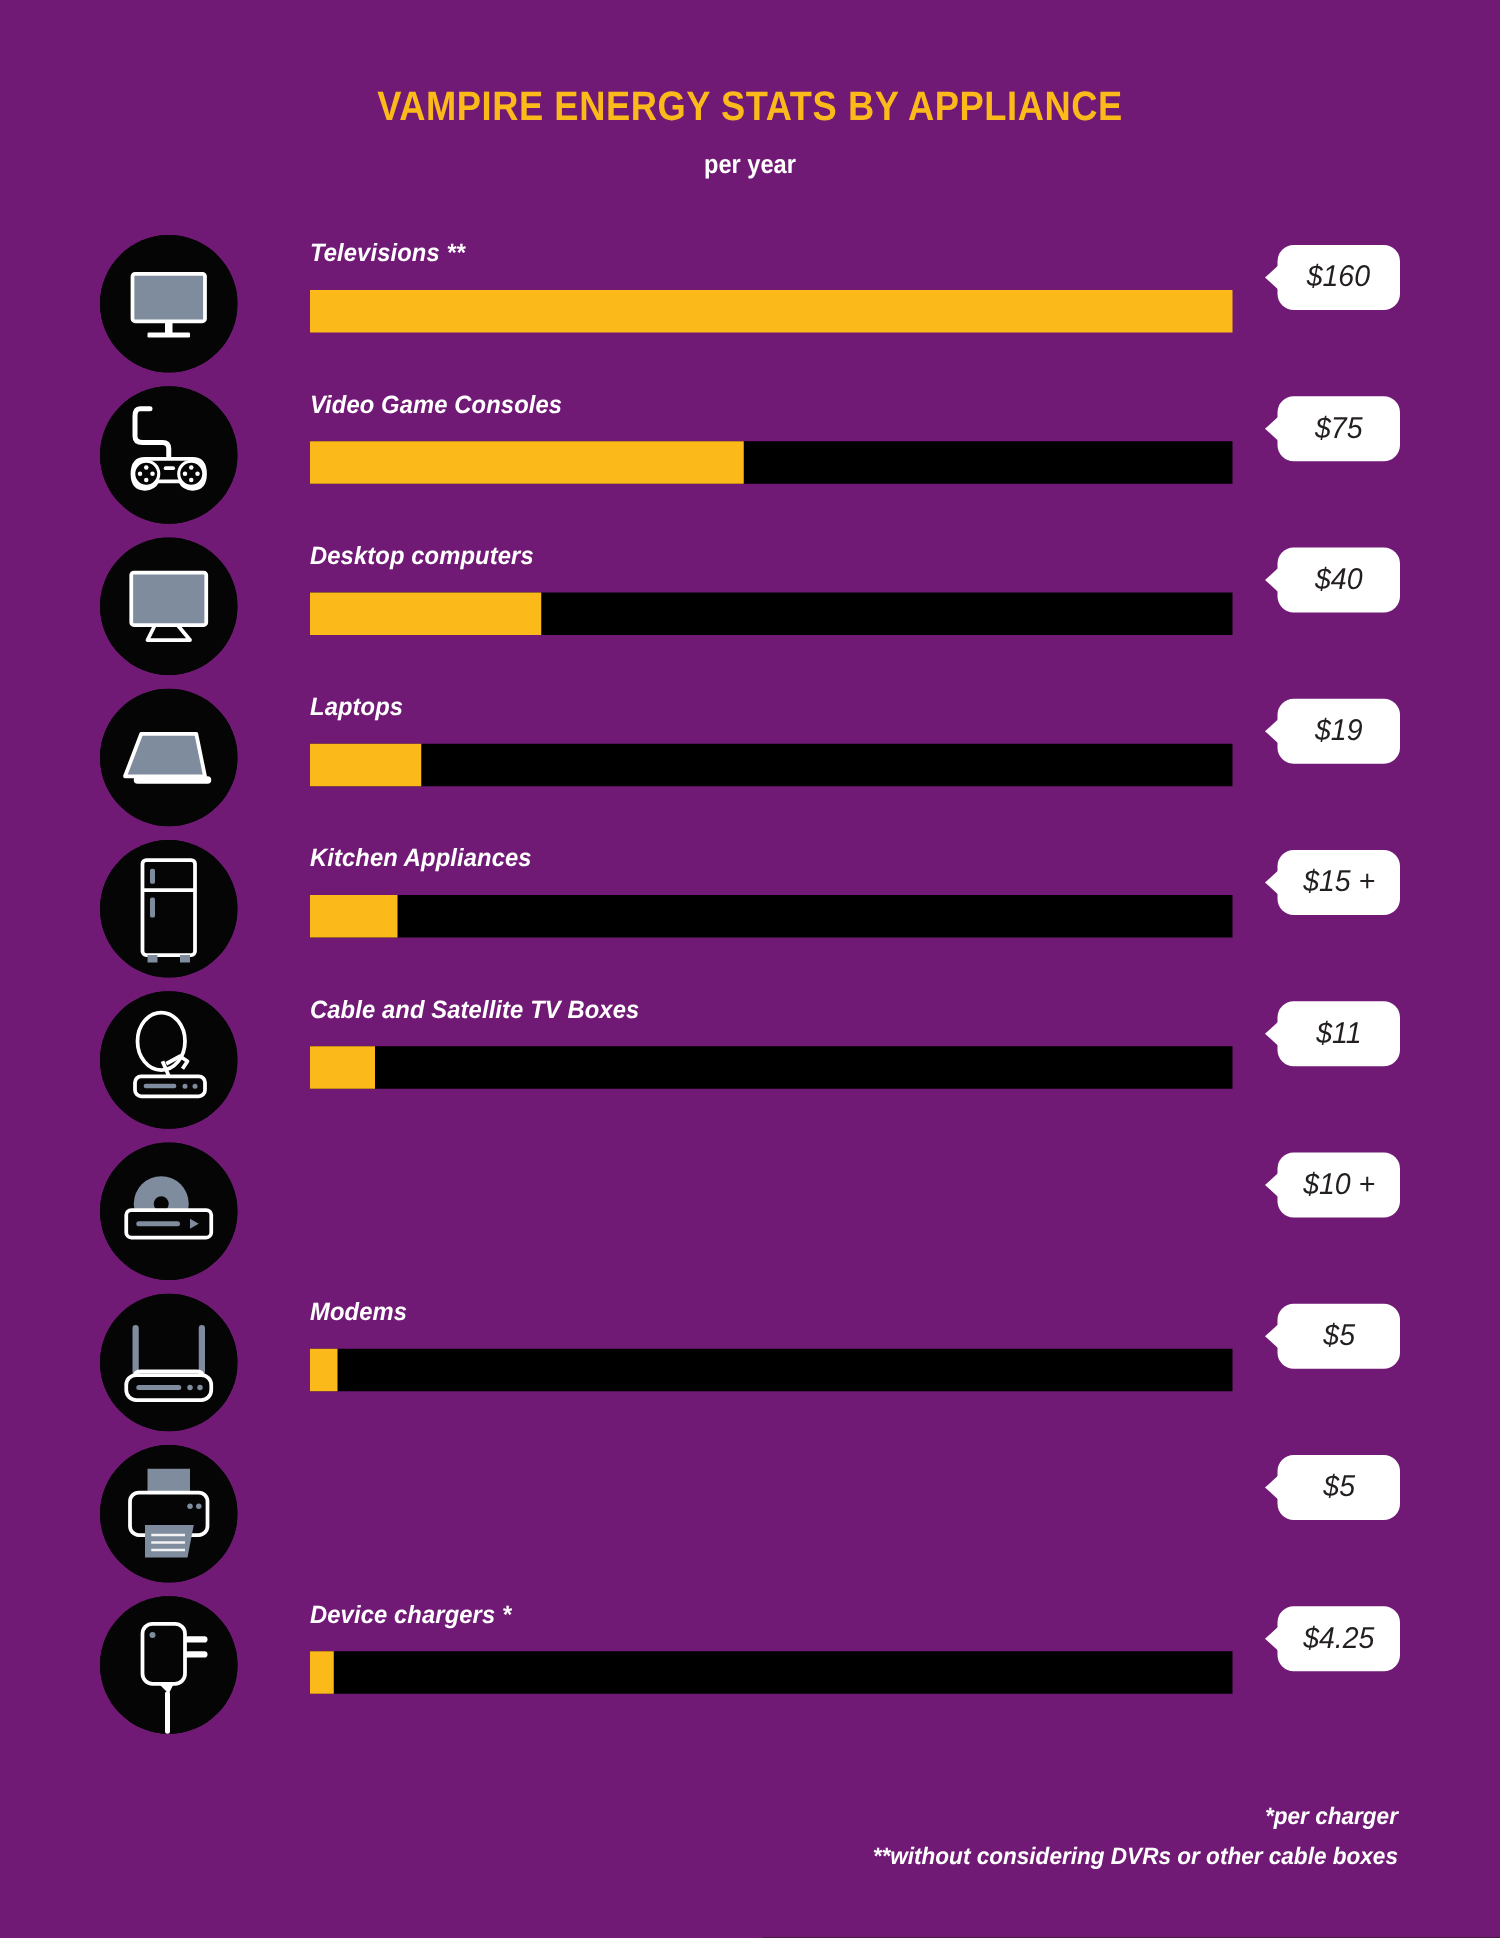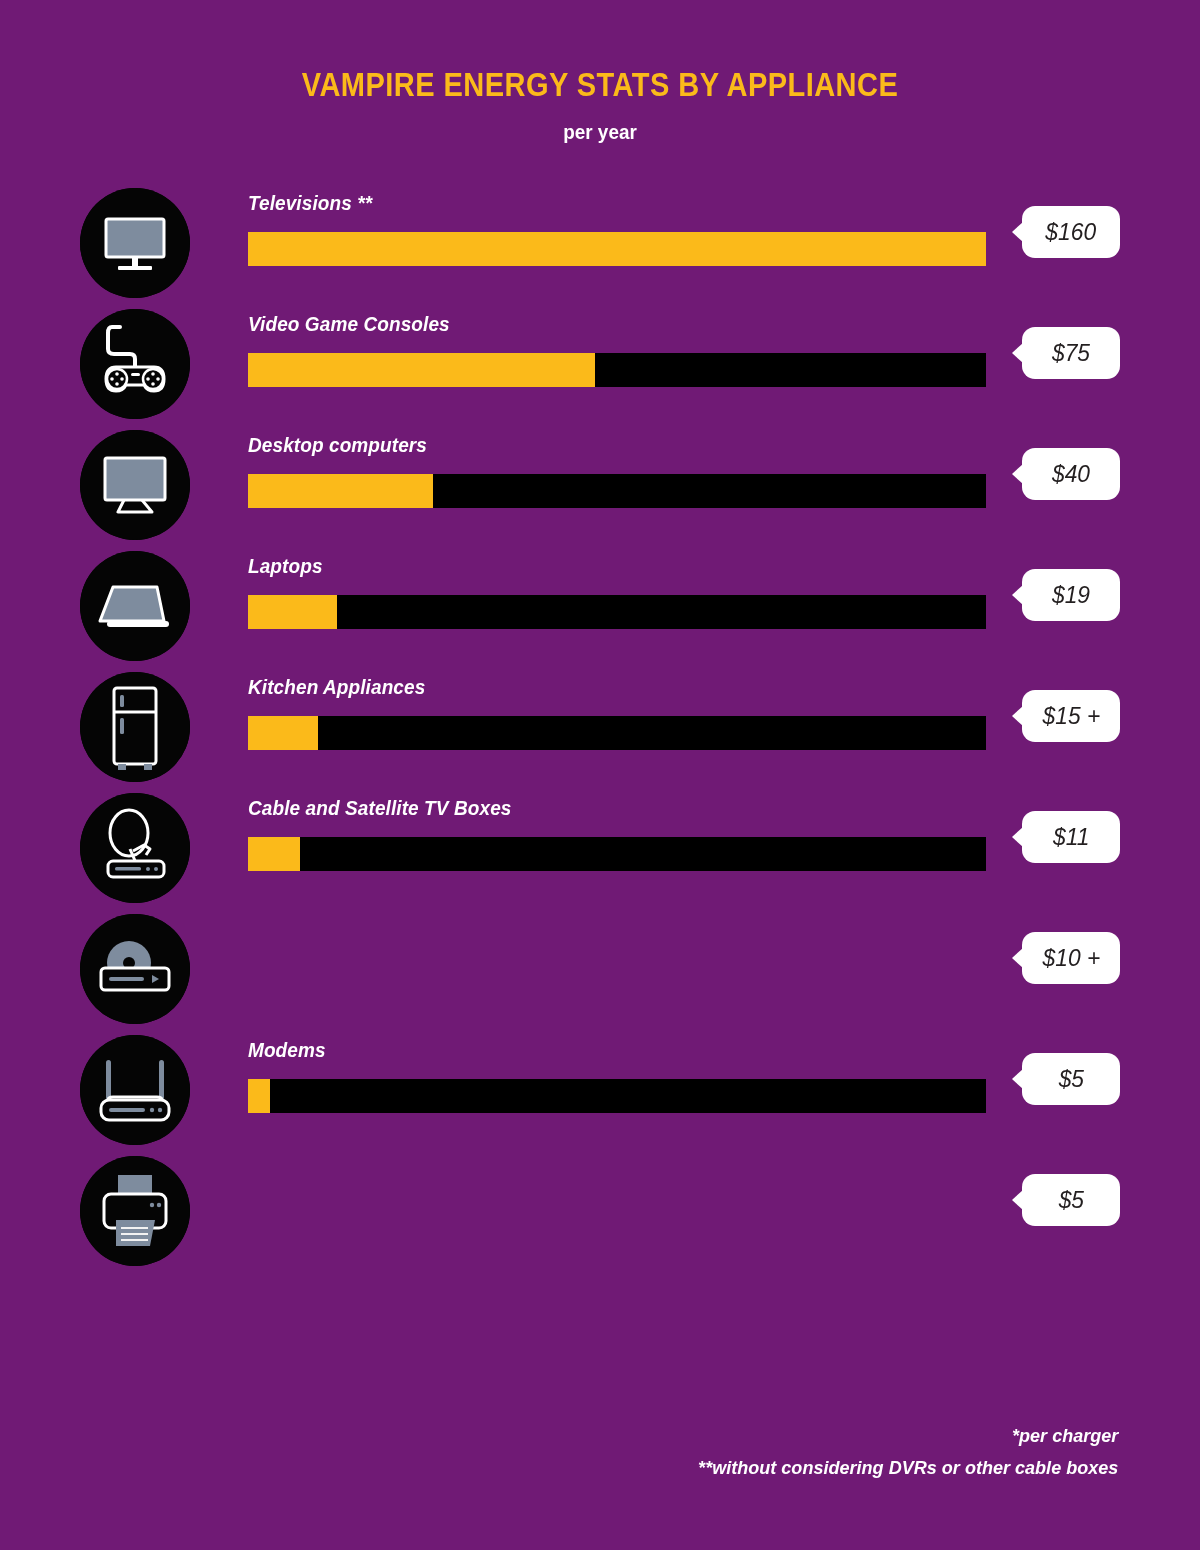--- a/index.html
+++ b/index.html
@@ -54,21 +54,21 @@
   }
   .bar-track {
     position:absolute; left:0; top:40px;
     width:738px; height:34px;
     background:#000000;
   }
   .bar-fill { height:34px; background:#FBBA1A; }
 
   
   .bubble {
-    position:absolute; left:1022px; top:22px;
+    position:absolute; left:1022px; top:12px;
     min-width:98px; height:52px;
     background:#FFFFFF;
     border-radius:13px;
     display:flex; align-items:center; justify-content:center;
     padding:0 16px;
   }
   .bubble::before {
     content:"";
     position:absolute;
     left:-10px; top:16px;
@@ -80,21 +80,21 @@
   .bubble-text {
     color:#231F20;
     font-size:24px;
     font-weight:500;
     white-space:nowrap;
     transform:scaleX(0.95);
   }
 
   
   .footnotes {
-    position:absolute; right:82px; bottom:66px;
+    position:absolute; right:82px; bottom:48px;
     text-align:right;
   }
   .footnote {
     color:#FFFFFF;
     font-size:19px;
     font-style:italic;
     font-weight:bold;
     line-height:32px;
     transform:scaleX(0.95);
     transform-origin:right center;
@@ -299,20 +299,42 @@
           <line x1="41" y1="72" x2="68" y2="72" stroke="#F2F2F2" stroke-width="2"></line>
           <line x1="41" y1="78" x2="68" y2="78" stroke="#F2F2F2" stroke-width="2"></line>
           <line x1="41" y1="84" x2="68" y2="84" stroke="#F2F2F2" stroke-width="2"></line>
         </svg>
       </div>
       <div class="bubble">
         <span class="bubble-text">$5</span>
       </div>
     </div>
 
+    <div class="row">
+      <div class="icon-wrap">
+        <svg viewBox="0 0 110 110" style="overflow:visible">
+          <circle cx="55" cy="55" r="55" fill="#050505"></circle>
+          <rect x="34" y="22" width="34" height="48" rx="8" fill="#050505" stroke="#FFFFFF" stroke-width="3"></rect>
+          <circle cx="42" cy="31" r="2.4" fill="#7E8C9E"></circle>
+          <rect x="68" y="32" width="18" height="5" rx="2.5" fill="#FFFFFF"></rect>
+          <rect x="68" y="44" width="18" height="5" rx="2.5" fill="#FFFFFF"></rect>
+          <path d="M47 70 L55 78 L59 70 Z" fill="#FFFFFF"></path>
+          <rect x="52" y="76" width="4" height="34" rx="2" fill="#FFFFFF"></rect>
+        </svg>
+      </div>
+      <div class="row-body">
+        <div class="row-label">Device chargers *</div>
+        <div class="bar-track">
+          <div class="bar-fill" style="width: 2.6%;"></div>
+        </div>
+      </div>
+      <div class="bubble">
+        <span class="bubble-text">$4.25</span>
+      </div>
+    </div>
 
   </div>
 
   <div class="footnotes">
     <div class="footnote">*per charger</div>
     <div class="footnote">**without considering DVRs or other cable boxes</div>
   </div>
 
 </div>
 

